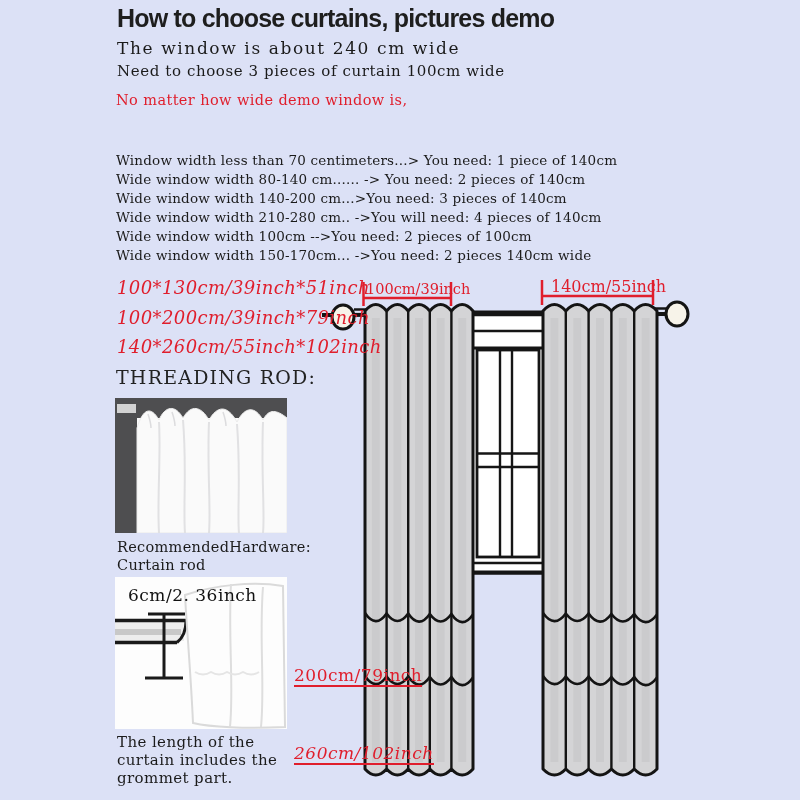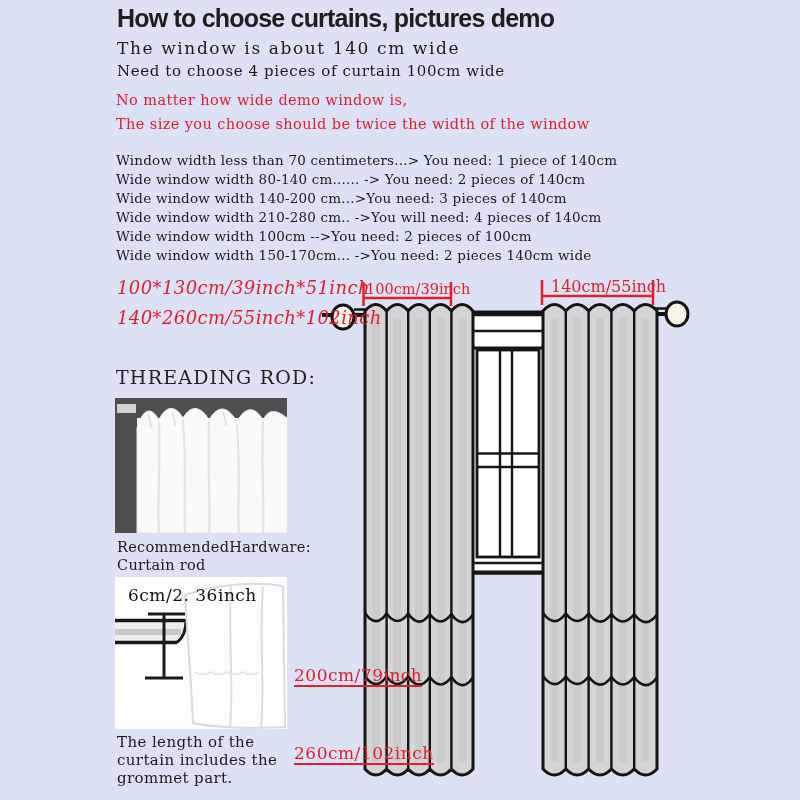--- a/index.html
+++ b/index.html
@@ -22,21 +22,21 @@
   .hw{left:117px;top:538px;font-size:14.5px;letter-spacing:0.3px;}
   .hw div{height:18px;line-height:18px;}
   .photo2{left:115px;top:577px;width:172px;height:152px;background:#a16207;}
   .grommet{left:13px;top:8px;font-size:17px;letter-spacing:0.5px;color:#111;position:absolute;white-space:nowrap;}
   .caption{left:117px;top:733px;font-size:15px;letter-spacing:0.4px;}
   .caption div{height:18px;line-height:18px;}
   .lenlab{color:#e01e2c;font-size:17px;letter-spacing:0.5px;line-height:19px;
           display:inline-block;border-bottom:2.5px solid #e01e2c;}
   .len1{left:294px;top:596px;min-width:110px;}
   .len2{left:294px;top:666px;min-width:110px;}
-  .len3{left:294px;top:744px;min-width:116px;}
+  .len3{left:294px;top:744px;min-width:116px;font-style:italic;}
   svg.art{position:absolute;left:0;top:0;width:800px;height:800px;}
   .bk-txt{font-family:"DejaVu Serif","Liberation Serif",serif;fill:#e01e2c;}
   .bk-l{font-size:14.5px;}
   .bk-r{font-size:16px;}
   .psvg{position:absolute;left:0;top:0;width:100%;height:100%;}
 </style>
 </head>
 <body>
 
 <div class="page">
@@ -115,36 +115,36 @@
     <text class="bk-txt bk-l" x="366" y="294">100cm/39inch</text>
     <g stroke="#e01e2c" stroke-width="2.5">
       <line x1="542" y1="280" x2="542" y2="305"></line>
       <line x1="653" y1="280" x2="653" y2="305"></line>
       <line x1="542" y1="296" x2="653" y2="296"></line>
     </g>
     <text class="bk-txt bk-r" x="551" y="292">140cm/55inch</text>
   </svg>
 
   <div class="abs title">How to choose curtains, pictures demo</div>
-  <div class="abs sub1">The window is about 140 cm wide</div>
-  <div class="abs sub2">Need to choose 4 pieces of curtain 100cm wide</div>
+  <div class="abs sub1">The window is about 240 cm wide</div>
+  <div class="abs sub2">Need to choose 3 pieces of curtain 100cm wide</div>
   <div class="abs warn w1">No matter how wide demo window is,</div>
-  <div class="abs warn w2">The size you choose should be twice the width of the window</div>
 
   <div class="abs guide">
     <div>Window width less than 70 centimeters...&gt; You need: 1 piece of 140cm</div>
     <div>Wide window width 80-140 cm...... -&gt; You need: 2 pieces of 140cm</div>
     <div>Wide window width 140-200 cm...&gt;You need: 3 pieces of 140cm</div>
     <div>Wide window width 210-280 cm.. -&gt;You will need: 4 pieces of 140cm</div>
     <div>Wide window width 100cm --&gt;You need: 2 pieces of 100cm</div>
     <div>Wide window width 150-170cm... -&gt;You need: 2 pieces 140cm wide</div>
   </div>
 
   <div class="abs opts">
     <div>100*130cm/39inch*51inch</div>
+    <div>100*200cm/39inch*79inch</div>
     <div>140*260cm/55inch*102inch</div>
   </div>
 
   <div class="abs thread-h">THREADING ROD:</div>
 
   <div class="abs photo1">
     <svg class="psvg" viewBox="0 0 172 135">
       <rect width="172" height="135" fill="#fbfbfb"></rect>
       <rect width="172" height="20" fill="#4e4e50"></rect>
       <rect width="22" height="135" fill="#4e4e50"></rect>

